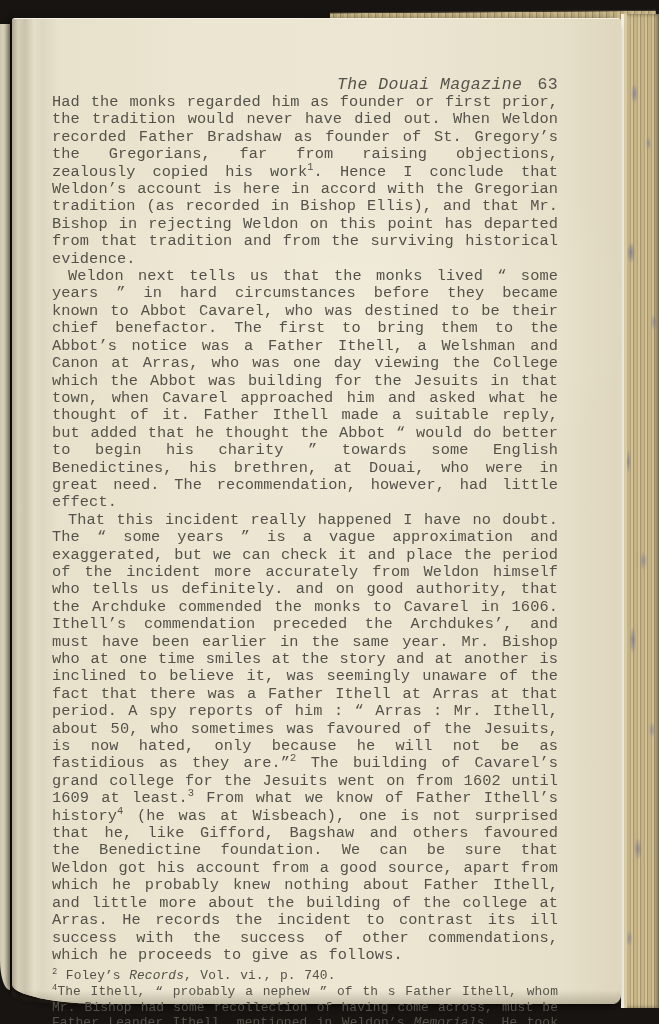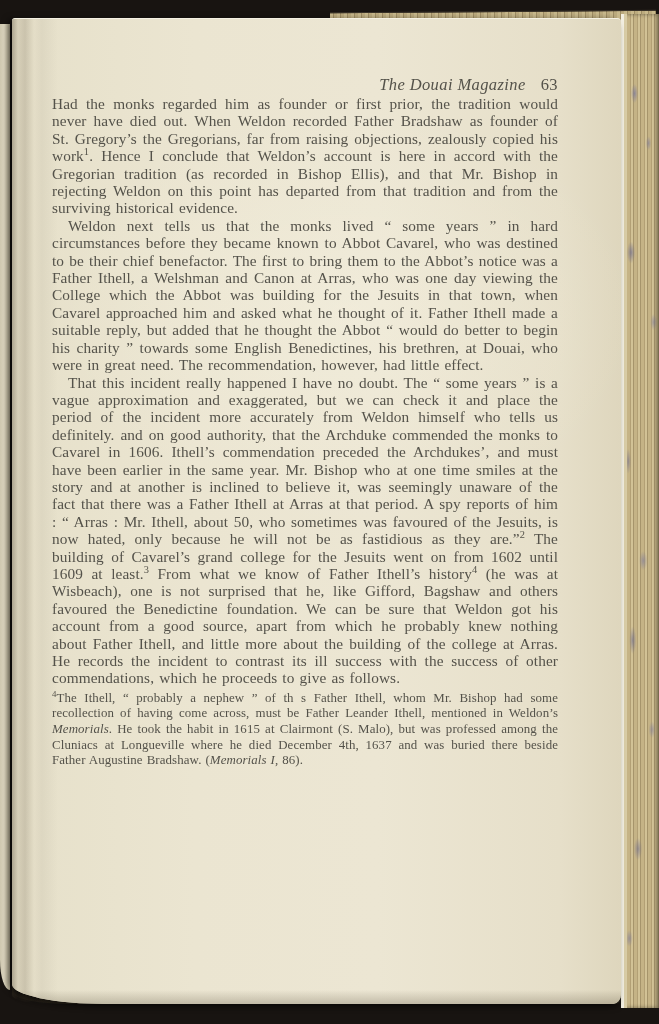--- a/index.html
+++ b/index.html
@@ -2,21 +2,21 @@
 <html><head>
 <meta charset="utf-8">
 <style>
   html,body{margin:0;padding:0;background:#0d0b09;}
   .scan{
     position:relative;
     width:659px;height:1024px;
     margin:0 auto;
     background:#181411;
     overflow:hidden;
-    font-family:Liberation Serif, serif;
+    font-family:Liberation Mono, monospace;
   }
   
   .stack-top{
     position:absolute;left:330px;right:3px;top:11px;height:9px;
     background:repeating-linear-gradient(90deg,#c9b98c 0 3px,#9f8d64 3px 4px,#bcab7e 4px 7px);
     transform:rotate(-0.4deg);
     border-top:1px solid #3a332a;
   }
   
   .fore-edge{
@@ -113,17 +113,18 @@
         <span class="pagenum">63</span>
       </div>
 
       <div class="body-text">
           <p><span>Had the monks regarded him as founder or first prior, the tradition would never have died out. When Weldon recorded Father Bradshaw as founder of St. Gregory’s the Gregorians, far from raising objections, zealously copied his work</span><sup>1</sup><span>. Hence I conclude that Weldon’s account is here in accord with the Gregorian tradition (as recorded in Bishop Ellis), and that Mr. Bishop in rejecting Weldon on this point has departed from that tradition and from the surviving historical evidence.</span></p>
           <p class="indent"><span>Weldon next tells us that the monks lived “ some years ” in hard circumstances before they became known to Abbot Cavarel, who was destined to be their chief benefactor. The first to bring them to the Abbot’s notice was a Father Ithell, a Welshman and Canon at Arras, who was one day viewing the College which the Abbot was building for the Jesuits in that town, when Cavarel approached him and asked what he thought of it. Father Ithell made a suitable reply, but added that he thought the Abbot “ would do better to begin his charity ” towards some English Benedictines, his brethren, at Douai, who were in great need. The recommendation, however, had little effect.</span></p>
           <p class="indent"><span>That this incident really happened I have no doubt. The “ some years ” is a vague approximation and exaggerated, but we can check it and place the period of the incident more accurately from Weldon himself who tells us definitely. and on good authority, that the Archduke commended the monks to Cavarel in 1606. Ithell’s commendation preceded the Archdukes’, and must have been earlier in the same year. Mr. Bishop who at one time smiles at the story and at another is inclined to believe it, was seemingly unaware of the fact that there was a Father Ithell at Arras at that period. A spy reports of him : “ Arras : Mr. Ithell, about 50, who sometimes was favoured of the Jesuits, is now hated, only because he will not be as fastidious as they are.”</span><sup>2</sup><span> The building of Cavarel’s grand college for the Jesuits went on from 1602 until 1609 at least.</span><sup>3</sup><span> From what we know of Father Ithell’s history</span><sup>4</sup><span> (he was at Wisbeach), one is not surprised that he, like Gifford, Bagshaw and others favoured the Benedictine foundation. We can be sure that Weldon got his account from a good source, apart from which he probably knew nothing about Father Ithell, and little more about the building of the college at Arras. He records the incident to contrast its ill success with the success of other commendations, which he proceeds to give as follows.</span></p>
         </div>
 
       <div class="footnotes">
+          <p><sup>2</sup><span> Foley’s </span><span class="it">Records</span><span>, Vol. vi., p. 740.</span></p>
           <p><sup>4</sup><span>The Ithell, “ probably a nephew ” of th s Father Ithell, whom Mr. Bishop had some recollection of having come across, must be Father Leander Ithell, mentioned in Weldon’s </span><span class="it">Memorials</span><span>. He took the habit in 1615 at Clairmont (S. Malo), but was professed among the Cluniacs at Longueville where he died December 4th, 1637 and was buried there beside Father Augustine Bradshaw. (</span><span class="it">Memorials I</span><span>, 86).</span></p>
         </div>
     </div>
   </div>
 </div>
 
 </body></html>

